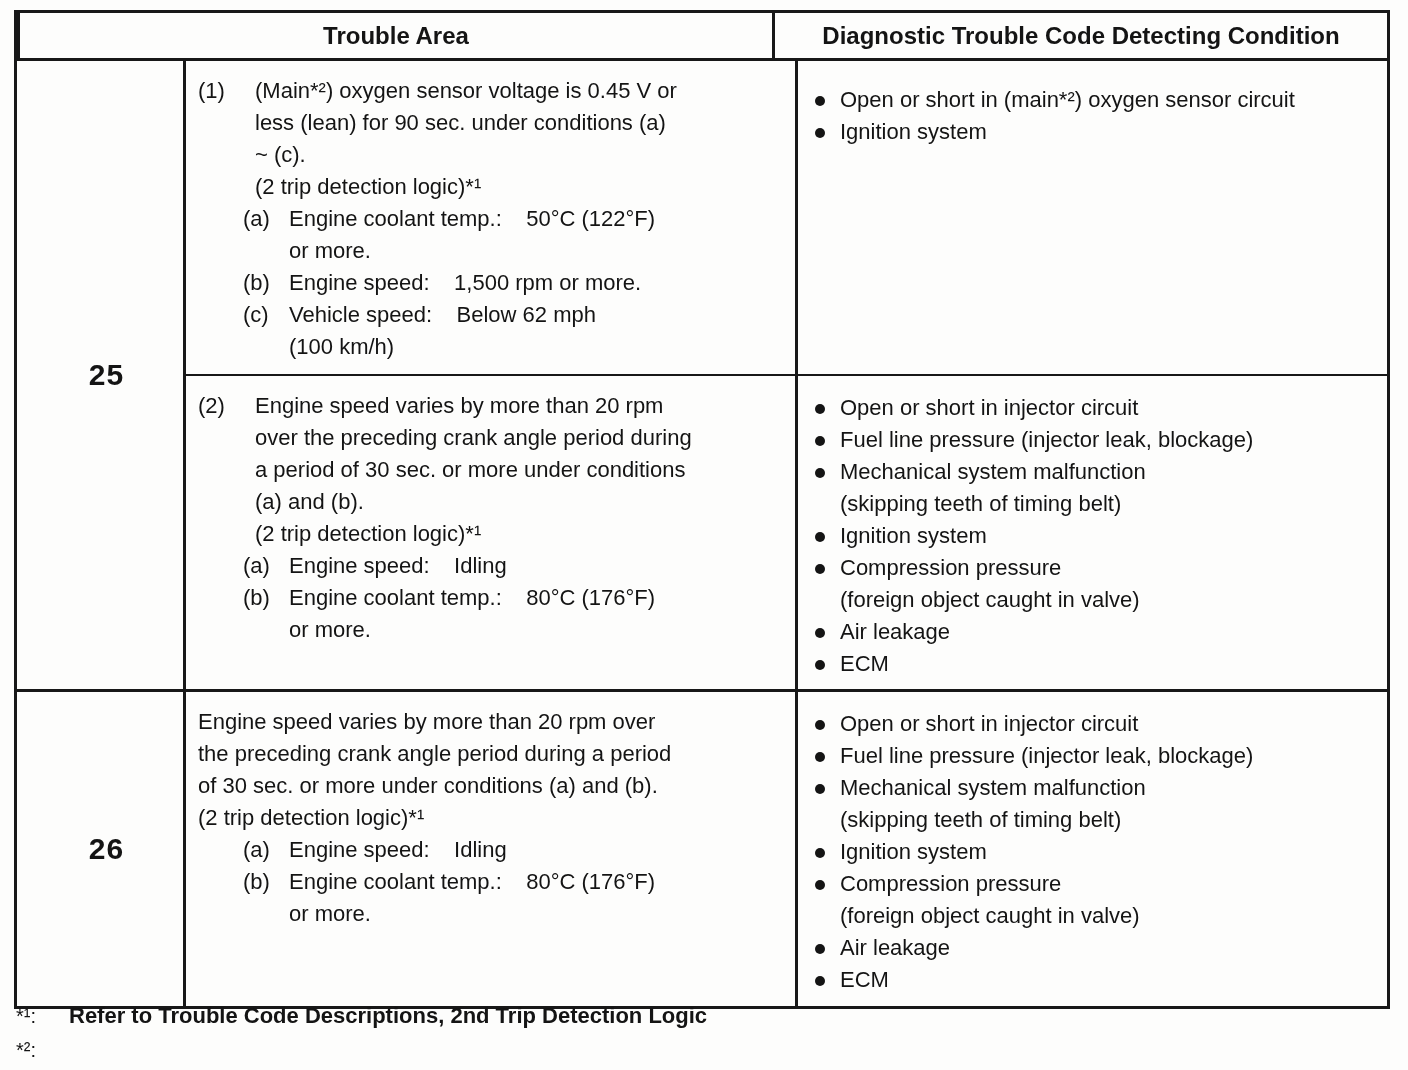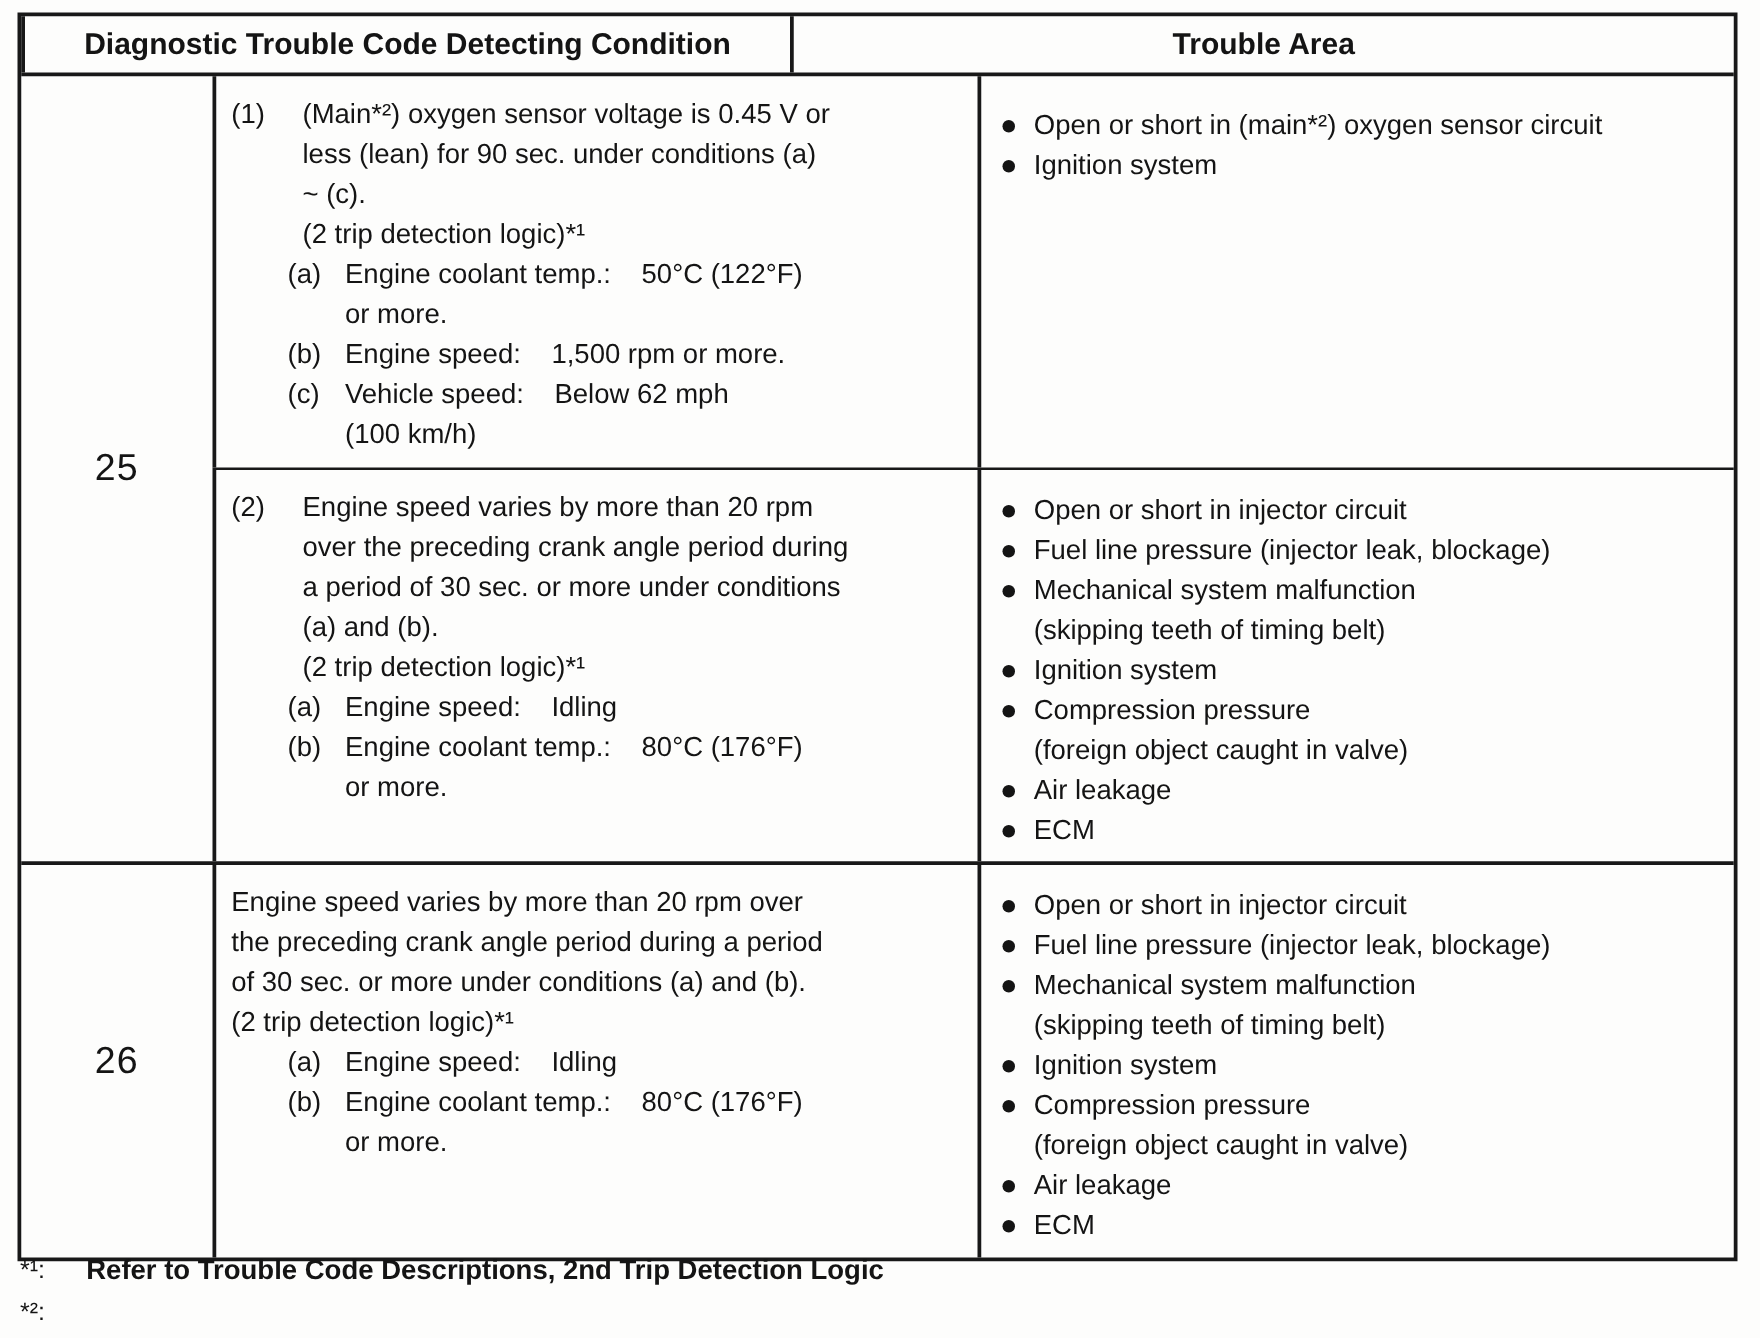--- a/index.html
+++ b/index.html
@@ -41,23 +41,24 @@
   .c3 { flex: 1; border-left: 3px solid #181818; }
   
   .body-row { display: flex; }
   .body-row + .body-row { border-top: 3px solid #181818; }
   .dtc-cell {
     width: 153px;
     flex: none;
     display: flex;
     align-items: center;
     justify-content: center;
-    font-weight: normal;
+    font-weight: bold;
     font-size: 30px;
     letter-spacing: 1px;
+    margin-left: 13px;
   }
   .row-sections { flex: 1; display: flex; flex-direction: column; }
   .section { display: flex; flex: 1; }
   .section + .section { border-top: 2px solid #181818; }
   .sec-a { min-height: 303px; }
   .sec-b { min-height: 306px; }
   .sec-c { min-height: 306px; }
   .cond-cell {
     width: 612px;
     flex: none;
@@ -108,22 +109,22 @@
   .fn { display: flex; }
   .fn-marker { width: 53px; flex: none; font-size: 20px; padding-top: 1px; }
   .fn-text-bold { font-weight: bold; }
 </style>
 </head>
 <body>
 
 <div class="dtc-table">
 
   <div class="hdr">
+    <div class="hdr-cell c3">Trouble Area</div>
     <div class="hdr-cell c2">Diagnostic Trouble Code Detecting Condition</div>
-    <div class="hdr-cell c3">Trouble Area</div>
   </div>
 
   <div class="body-row">
     <div class="dtc-cell">25</div>
     <div class="row-sections">
 
       <div class="section sec-a">
         <div class="cond-cell">
           <div class="numbered">
             <span class="num">(1)</span>

